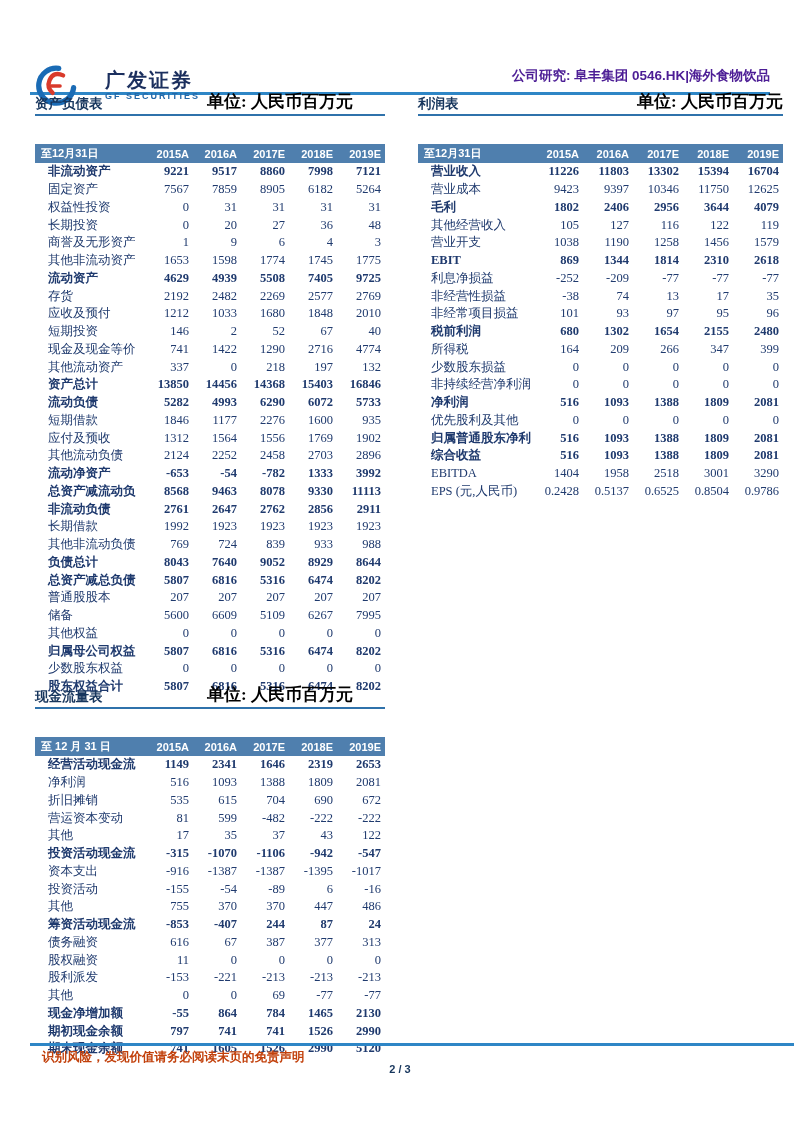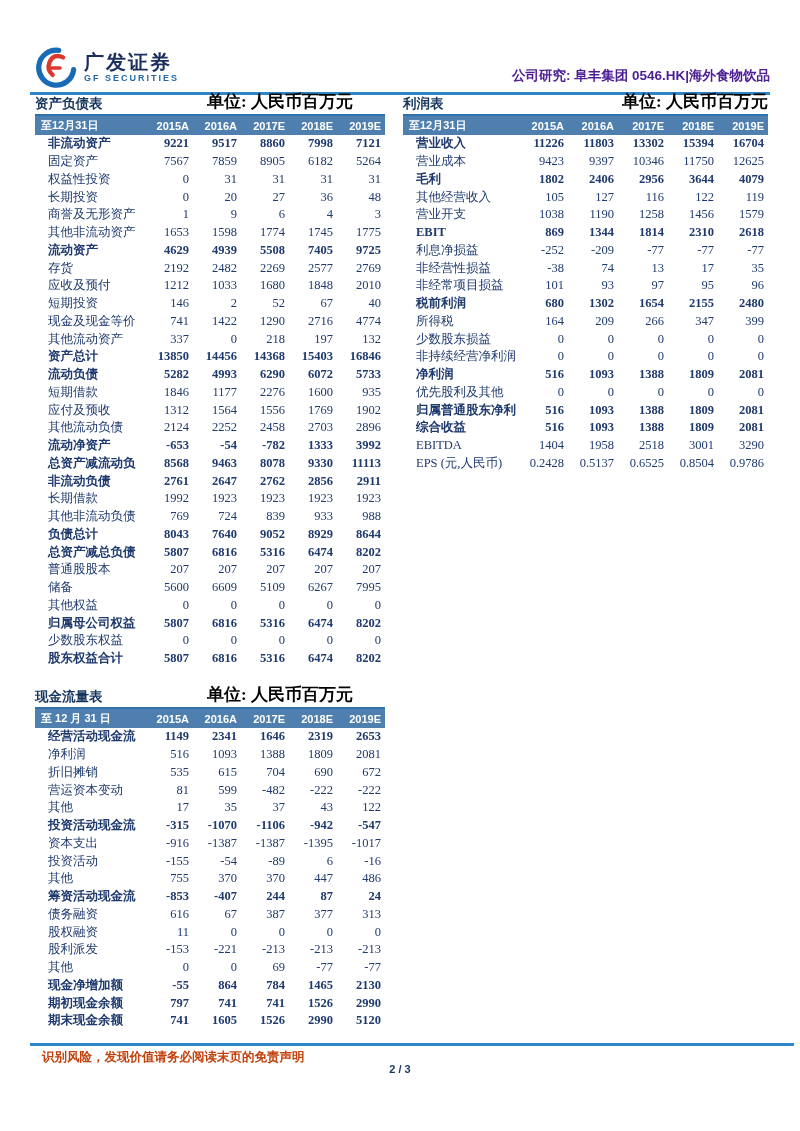--- a/index.html
+++ b/index.html
@@ -9,21 +9,21 @@
     background:#ffffff; overflow:hidden;
     font-family:"Liberation Serif","DejaVu Serif",serif;
     color:#1f3a6e;
   }
 
   
   .masthead {
     position:absolute; left:30px; right:30px; top:0; height:95px;
     border-bottom:3px solid #2e86c6;
   }
-  .brand { position:absolute; left:6px; top:46px; display:flex; align-items:center; }
+  .brand { position:absolute; left:6px; top:64px; display:flex; align-items:center;gap:21px; }
   .brand-mark { width:42px; height:42px; display:inline-block; }
   .brand-text { display:flex; flex-direction:column; margin-left:6px; }
   .brand-cn {
     font-family:"Liberation Sans","DejaVu Sans",sans-serif;
     font-size:20px; font-weight:bold; color:#1b2f5e; letter-spacing:2px; line-height:22px;
   }
   .brand-en {
     font-family:"Liberation Sans","DejaVu Sans",sans-serif;
     font-size:9px; font-weight:bold; color:#2468a8; letter-spacing:2px; line-height:11px;
   }
@@ -40,21 +40,21 @@
     height:16px; border-bottom:2px solid #2f72ab; padding-bottom:1px;
   }
   .t-title { font-size:13.5px; font-weight:bold; color:#17365d; }
   .t-unit  { font-size:17px;  font-weight:bold; color:#000000; }
   .pad-unit .t-unit { padding-right:32px; }
 
   .t-head {
     display:flex; align-items:center; height:19px;
     background:#4f7fae; color:#ffffff;
     font-family:"Liberation Sans","DejaVu Sans",sans-serif;
-    font-size:11px; font-weight:bold;
+    font-size:11px; font-weight:bold;margin-top:28px;
   }
   .t-head .t-label { padding-left:6px; }
   .t-row { display:flex; align-items:center; height:17.75px; }
   .t-row .t-label { padding-left:13px; font-size:12.5px; }
   .t-row.bold { font-weight:bold; }
   .t-label { flex:1 1 auto; white-space:nowrap; overflow:hidden; }
   .num { text-align:right; padding-right:4px; white-space:nowrap; }
   .fin-table .num { width:48px; flex:0 0 48px; }
   .fin-table.wide .num { width:50px; flex:0 0 50px; }
   .t-row .num { font-size:12.5px; }
@@ -344,21 +344,21 @@
           <span class="t-label">股东权益合计</span>
           <span class="num">5807</span>
           <span class="num">6816</span>
           <span class="num">5316</span>
           <span class="num">6474</span>
           <span class="num">8202</span>
         </div>
       </div>
   </section>
 
-  <section class="fin-table wide" style="left:403px; top:100px; width:365px;">
+  <section class="fin-table wide" style="left:418px; top:100px; width:365px;">
     <div class="t-caption">
       <span class="t-title">利润表</span>
       <span class="t-unit">单位: 人民币百万元</span>
     </div>
     <div class="t-head">
       <span class="t-label">至12月31日</span>
     <span class="num">2015A</span>
         <span class="num">2016A</span>
         <span class="num">2017E</span>
         <span class="num">2018E</span>

